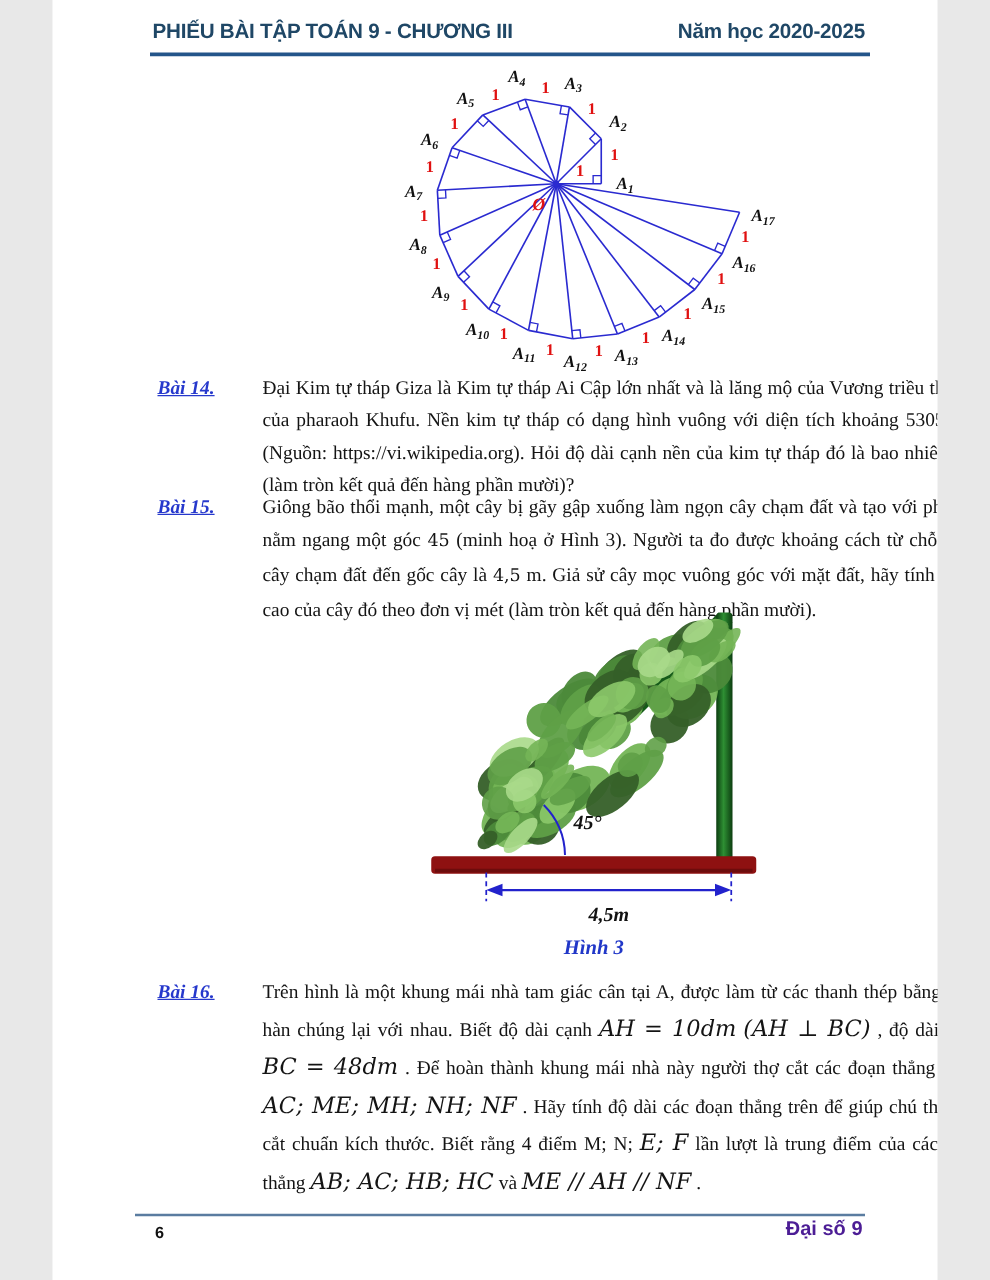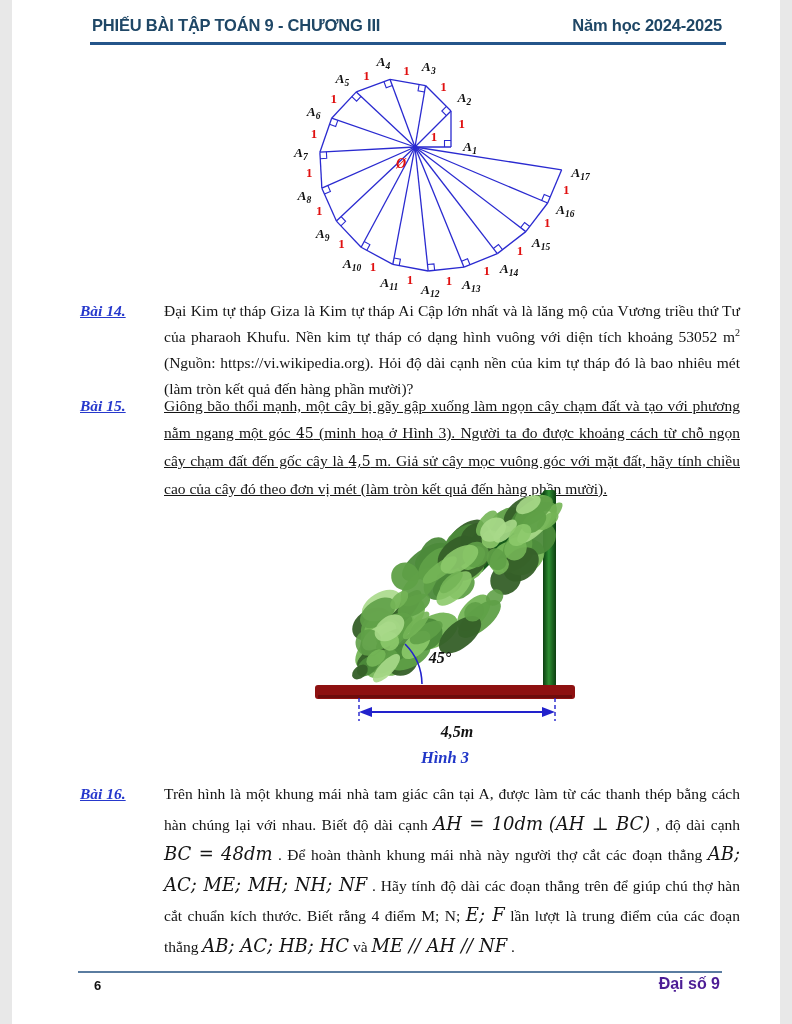--- a/index.html
+++ b/index.html
@@ -1,29 +1,29 @@
 <!DOCTYPE html>
 <html><head>
 <meta charset="utf-8">
 <style>
   html,body{margin:0;padding:0;background:#e8e8e8;}
-  .page{position:relative;width:768px;height:1024px;background:#ffffff;margin:0 auto;
+  .page{position:relative;width:708px;height:1024px;background:#ffffff;margin:0 auto;
         font-family:"Liberation Serif",serif;color:#141414;overflow:hidden;}
 
   
   .header{position:absolute;top:16px;left:80px;right:58px;display:flex;
           justify-content:space-between;align-items:baseline;
           font-family:"Liberation Sans",sans-serif;font-weight:bold;font-size:16.5px;
           color:#1f4766;letter-spacing:-0.2px;}
   .header-rule{position:absolute;top:42px;left:78px;right:54px;border-bottom:3px solid #24558a;}
 
   
-  .problem{position:absolute;left:68px;width:660px;font-size:15.5px;text-align:justify;}
+  .problem{position:absolute;left:84px;width:660px;font-size:15.5px;text-align:justify;}
   .p14{top:298px;line-height:26px;}
-  .p15{top:392px;line-height:27px;text-decoration:underline;}
+  .p15{top:392px;line-height:27px;}
   .p16{top:779px;line-height:29.5px;}
   .plabel{position:absolute;left:0;top:0;color:#2638cc;font-weight:bold;font-style:italic;
           text-decoration:underline;white-space:nowrap;}
   .ptext{margin:0 0 0 84px;}
   .math{font-family:"DejaVu Serif",serif;font-style:italic;font-size:18px;}
   .mathn{font-family:"DejaVu Serif",serif;font-style:normal;font-size:14px;}
   sup{font-size:10px;line-height:0;}
 
   
   .figsvg{position:absolute;left:0;}
@@ -48,21 +48,21 @@
   .footer-subject{position:absolute;top:975px;right:60px;font-family:"Liberation Sans",sans-serif;
           font-weight:bold;font-size:16px;color:#4c1d95;}
 </style>
 </head>
 <body>
 
 <div class="page">
 
   <div class="header">
     <span>PHIẾU BÀI TẬP TOÁN 9 - CHƯƠNG III</span>
-    <span>Năm học 2024-2025</span>
+    <span>Năm học 2020-2025</span>
   </div>
   <div class="header-rule"></div>
 
   <svg id="spiral-svg" class="figsvg" width="792" height="252" viewBox="0 0 792 252">
       <line x1="403" y1="99" x2="439" y2="99" stroke="#2a2ad0" stroke-width="1.3"></line>
       <line x1="403" y1="99" x2="439" y2="63" stroke="#2a2ad0" stroke-width="1.3"></line>
       <line x1="403" y1="99" x2="413.5441558772843" y2="37.5441558772843" stroke="#2a2ad0" stroke-width="1.3"></line>
       <line x1="403" y1="99" x2="378.06260772975867" y2="31.456484643156827" stroke="#2a2ad0" stroke-width="1.3"></line>
       <line x1="403" y1="99" x2="344.2908500513371" y2="43.92518077827747" stroke="#2a2ad0" stroke-width="1.3"></line>
       <line x1="403" y1="99" x2="319.6606421256804" y2="70.18071081556516" stroke="#2a2ad0" stroke-width="1.3"></line>

